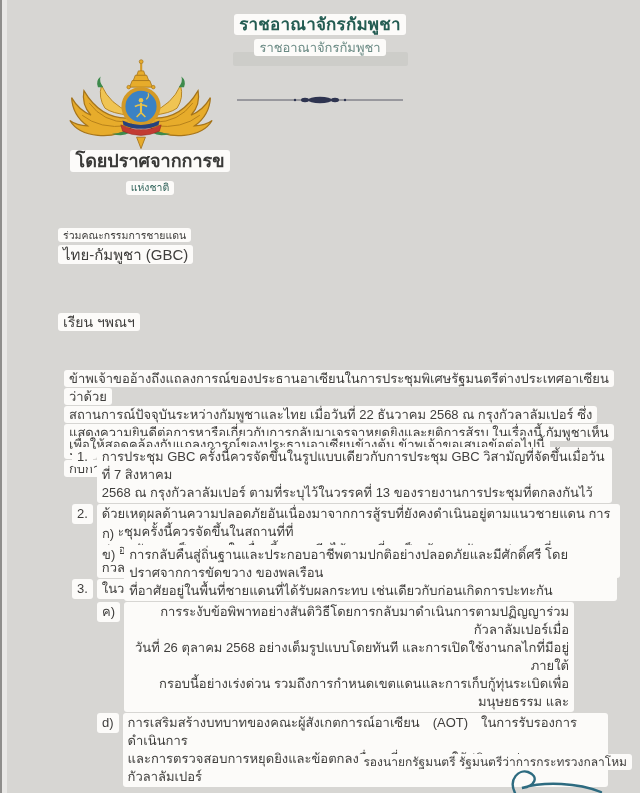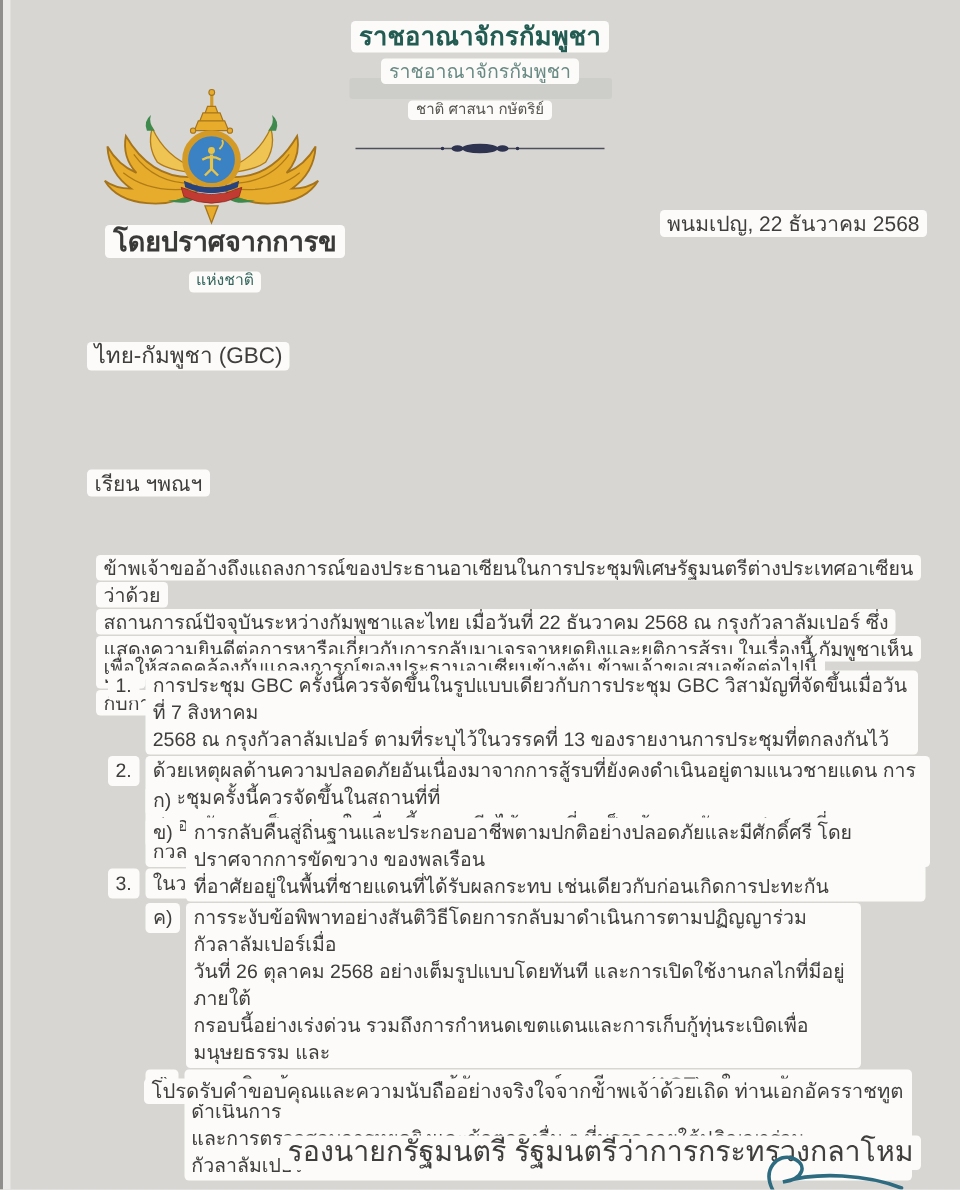--- a/index.html
+++ b/index.html
@@ -30,44 +30,41 @@
   .salutation{position:absolute;left:58px;top:311px;font-size:14px;}
   .para{position:absolute;font-size:13px;line-height:18px;white-space:pre-line;}
   .p1{left:64px;top:352px;width:552px;}
   .p2{left:64px;top:418px;width:552px;}
   .numlist{position:absolute;left:72px;top:447px;width:548px;font-size:13px;line-height:18px;}
   .sublist{position:absolute;left:97px;top:524px;width:520px;font-size:13px;line-height:18px;}
   .li{display:flex;align-items:flex-start;gap:4px;margin-bottom:1px;}
   .li-label{flex:0 0 auto;}
   .li-text{white-space:pre-line;}
   .closing{position:absolute;left:96px;top:716px;font-size:13.5px;}
-  .signer{position:absolute;right:26px;top:752px;font-size:19px;}
+  .signer{position:absolute;right:8px;top:752px;font-size:12px;}
   .emblem{position:absolute;left:66px;top:52px;}
   .divider{position:absolute;top:92px;left:235px;}
   .signature{position:absolute;left:495px;top:767px;}
 </style>
 </head>
 <body>
 
 <div class="page">
   <div class="edge-dark"></div>
   <div class="edge-light"></div>
 
   <div class="ghost" style="left:233px;top:52px;width:175px;height:14px;"></div>
   <div class="ghost" style="left:420px;top:509px;width:145px;height:14px;"></div>
   <div class="ghost" style="left:497px;top:645px;width:68px;height:14px;"></div>
 
   <div class="center" style="top:10px;">
     <span class="chip title">ราชอาณาจักรกัมพูชา</span>
   </div>
   <div class="center" style="top:37px;">
     <span class="chip subtitle">ราชอาณาจักรกัมพูชา</span>
-  </div>
-  <div class="center" style="top:63px;">
-    <span class="chip motto">ชาติ ศาสนา กษัตริย์</span>
   </div>
 
   <div class="divider">
     <svg width="170" height="12" viewBox="0 0 170 12">
       <line x1="2" y1="6" x2="168" y2="6" stroke="#4c4f5c" stroke-width="0.9"></line>
       <ellipse cx="85" cy="6" rx="12" ry="3.2" fill="#2e3450"></ellipse>
       <ellipse cx="70" cy="6" rx="4" ry="2.2" fill="#2e3450"></ellipse>
       <ellipse cx="100" cy="6" rx="4" ry="2.2" fill="#2e3450"></ellipse>
       <circle cx="60" cy="6" r="1.2" fill="#2e3450"></circle>
       <circle cx="110" cy="6" r="1.2" fill="#2e3450"></circle>
@@ -108,25 +105,23 @@
     </svg>
   </div>
 
   <div class="center" style="left:64px;right:auto;width:172px;top:146px;">
     <span class="chip ministry">โดยปราศจากการข</span>
   </div>
   <div class="center" style="left:64px;right:auto;width:172px;top:177px;">
     <span class="chip ministry-sub">แห่งชาติ</span>
   </div>
 
-  <div class="date">
-    <span class="chip">พนมเปญ, 22 ธันวาคม 2568</span>
-  </div>
 
   <div class="addr">
+    <div class="small"><span class="chip">ร่วมคณะกรรมการชายแดน</span></div>
     <div class="big"><span class="chip">ไทย-กัมพูชา (GBC)</span></div>
   </div>
 
   <div class="salutation">
     <span class="chip">เรียน ฯพณฯ</span>
   </div>
 
   <div class="para p1">
     <span class="chip">ข้าพเจ้าขออ้างถึงแถลงการณ์ของประธานอาเซียนในการประชุมพิเศษรัฐมนตรีต่างประเทศอาเซียนว่าด้วย
 สถานการณ์ปัจจุบันระหว่างกัมพูชาและไทย เมื่อวันที่ 22 ธันวาคม 2568 ณ กรุงกัวลาลัมเปอร์ ซึ่ง
@@ -158,34 +153,31 @@
     <div class="li">
       <span class="chip li-label">ก)</span>
     </div>
     <div class="li">
       <span class="chip li-label">ข)</span>
       <span class="chip li-text" style="max-width:498px;">การกลับคืนสู่ถิ่นฐานและประกอบอาชีพตามปกติอย่างปลอดภัยและมีศักดิ์ศรี โดยปราศจากการขัดขวาง ของพลเรือน
 ที่อาศัยอยู่ในพื้นที่ชายแดนที่ได้รับผลกระทบ เช่นเดียวกับก่อนเกิดการปะทะกัน</span>
     </div>
     <div class="li">
       <span class="chip li-label">ค)</span>
-      <span class="chip li-text" style="max-width:440px;">การระงับข้อพิพาทอย่างสันติวิธีโดยการกลับมาดำเนินการตามปฏิญญาร่วมกัวลาลัมเปอร์เมื่อ
+      <span class="chip li-text" style="max-width:440px;text-align:right;">การระงับข้อพิพาทอย่างสันติวิธีโดยการกลับมาดำเนินการตามปฏิญญาร่วมกัวลาลัมเปอร์เมื่อ
 วันที่ 26 ตุลาคม 2568 อย่างเต็มรูปแบบโดยทันที และการเปิดใช้งานกลไกที่มีอยู่ภายใต้
 กรอบนี้อย่างเร่งด่วน รวมถึงการกำหนดเขตแดนและการเก็บกู้ทุ่นระเบิดเพื่อมนุษยธรรม และ</span>
     </div>
     <div class="li">
       <span class="chip li-label">d)</span>
       <span class="chip li-text" style="max-width:475px;">การเสริมสร้างบทบาทของคณะผู้สังเกตการณ์อาเซียน (AOT) ในการรับรองการดำเนินการ
 และการตรวจสอบการหยุดยิงและข้อตกลงอื่น ๆ ที่บรรลุภายใต้ปฏิญญาร่วมกัวลาลัมเปอร์</span>
     </div>
   </div>
 
-  <div class="closing">
-    <span class="chip">โปรดรับคำขอบคุณและความนับถืออย่างจริงใจจากข้าพเจ้าด้วยเถิด ท่านเอกอัครราชทูต</span>
-  </div>
   <div class="signer">
     <span class="chip">รองนายกรัฐมนตรี รัฐมนตรีว่าการกระทรวงกลาโหม</span>
   </div>
 
   <div class="signature">
     <svg width="125" height="30" viewBox="0 0 125 30">
       <path d="M20 26 C13 12 24 2 33 5 C44 9 41 19 27 21 C50 14 83 16 106 25" fill="none" stroke="#2d6b80" stroke-width="2.4" stroke-linecap="round"></path>
     </svg>
   </div>
 </div>

